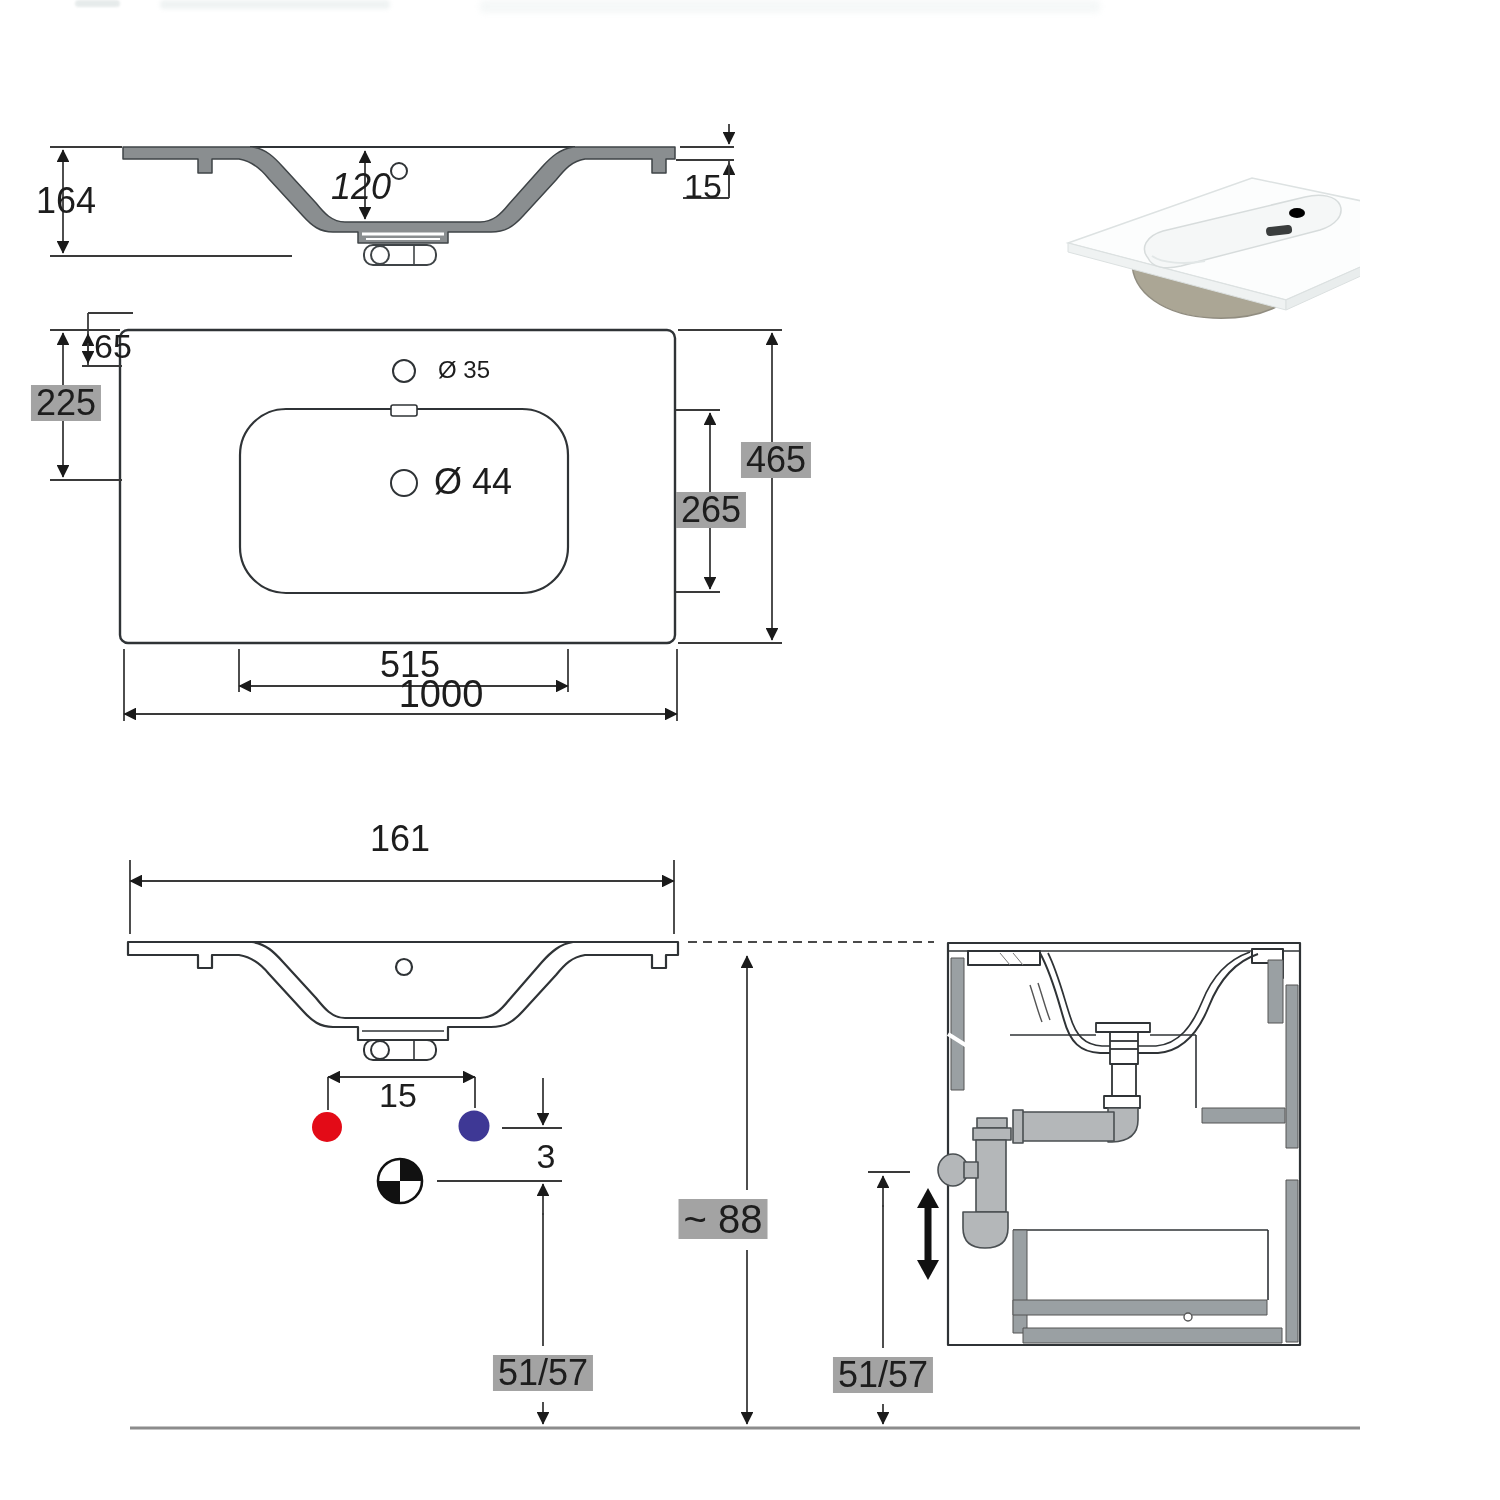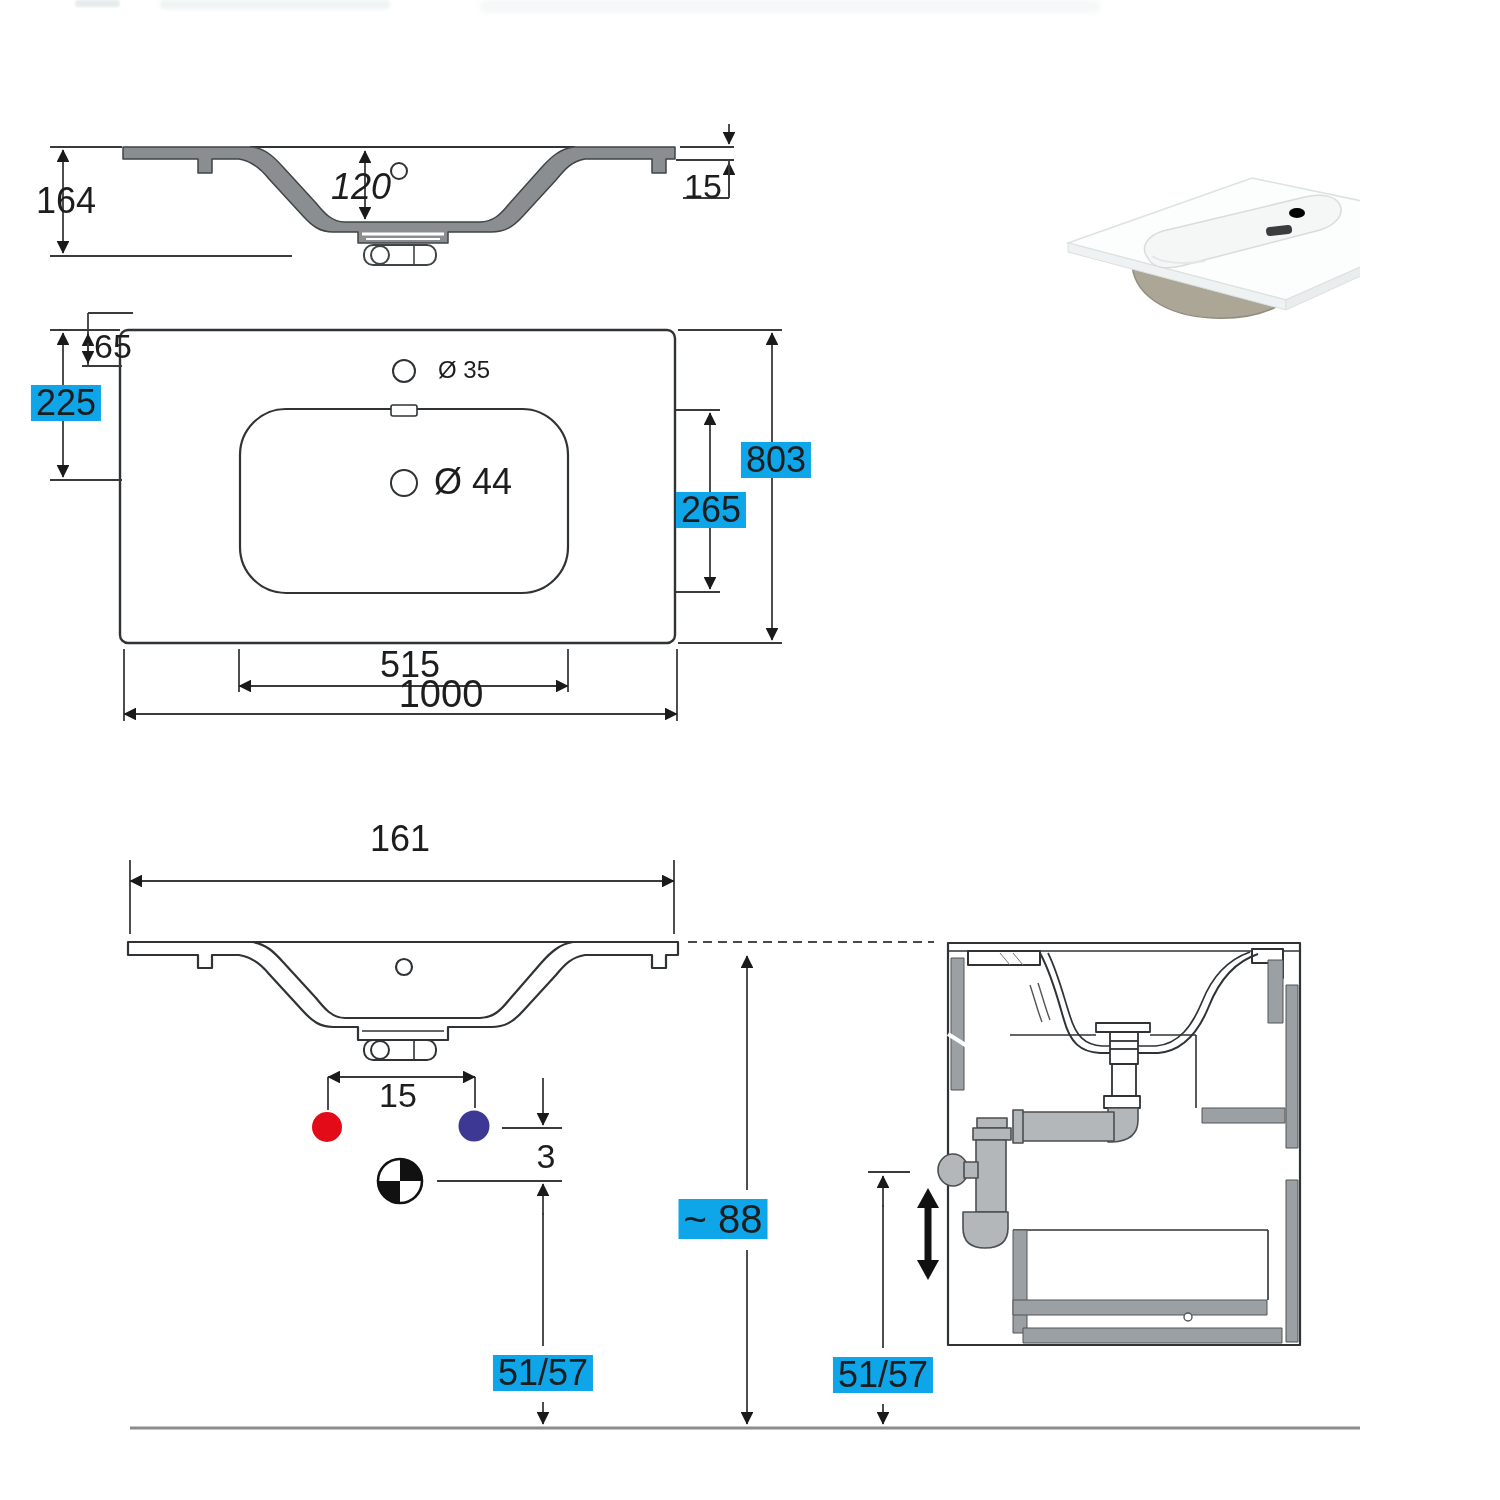--- a/index.html
+++ b/index.html
@@ -7,21 +7,21 @@
   svg{position:absolute;left:0;top:0;}
   .lbl{
     position:absolute;
     transform:translate(-50%,-50%);
     font-family:"Liberation Sans", sans-serif;
     color:#1d1d1d;
     white-space:nowrap;
     line-height:1;
     letter-spacing:0px;
   }
-  .bg{background:#0ea5e9;padding:0 5px;}
+  .bg{background:#a3a3a3;padding:0 5px;}
   .artifact{position:absolute;border-radius:4px;}
 </style>
 </head>
 <body>
 
 <div class="canvas">
 
   <div class="artifact" style="left:75px;top:0;width:45px;height:7px;background:#cfd8d8;opacity:.5;filter:blur(1px);"></div>
   <div class="artifact" style="left:160px;top:0;width:230px;height:9px;background:#dfe7e7;opacity:.5;filter:blur(2px);"></div>
   <div class="artifact" style="left:480px;top:0;width:620px;height:13px;background:#e9efef;opacity:.45;filter:blur(3px);"></div>
@@ -267,21 +267,21 @@
   </svg>
 
   <div class="lbl" style="left:66px;top:201px;font-size:36px;">164</div>
   <div class="lbl" style="left:361px;top:187px;font-size:36px;font-style:italic;">120</div>
   <div class="lbl" style="left:703px;top:186px;font-size:34px;">15</div>
 
   <div class="lbl" style="left:113px;top:299px;font-size:34px;margin-top:47px;">65</div>
   <div class="lbl bg" style="left:66px;top:403px;font-size:36px;">225</div>
   <div class="lbl" style="left:464px;top:370px;font-size:24px;text-align:right;">Ø 35</div>
   <div class="lbl" style="left:473px;top:482px;font-size:36px;">Ø 44</div>
-  <div class="lbl bg" style="left:776px;top:460px;font-size:36px;">803</div>
+  <div class="lbl bg" style="left:776px;top:460px;font-size:36px;">465</div>
   <div class="lbl bg" style="left:711px;top:510px;font-size:36px;">265</div>
   <div class="lbl" style="left:410px;top:665px;font-size:36px;">515</div>
   <div class="lbl" style="left:401px;top:694px;font-size:38px;margin-left:40px;">1000</div>
 
   <div class="lbl" style="left:400px;top:839px;font-size:36px;">161</div>
   <div class="lbl" style="left:398px;top:1095px;font-size:34px;">15</div>
   <div class="lbl" style="left:546px;top:1156px;font-size:34px;">3</div>
   <div class="lbl bg" style="left:723px;top:1219px;font-size:40px;">~ 88</div>
   <div class="lbl bg" style="left:543px;top:1373px;font-size:36px;">51/57</div>
   <div class="lbl bg" style="left:883px;top:1375px;font-size:36px;">51/57</div>

